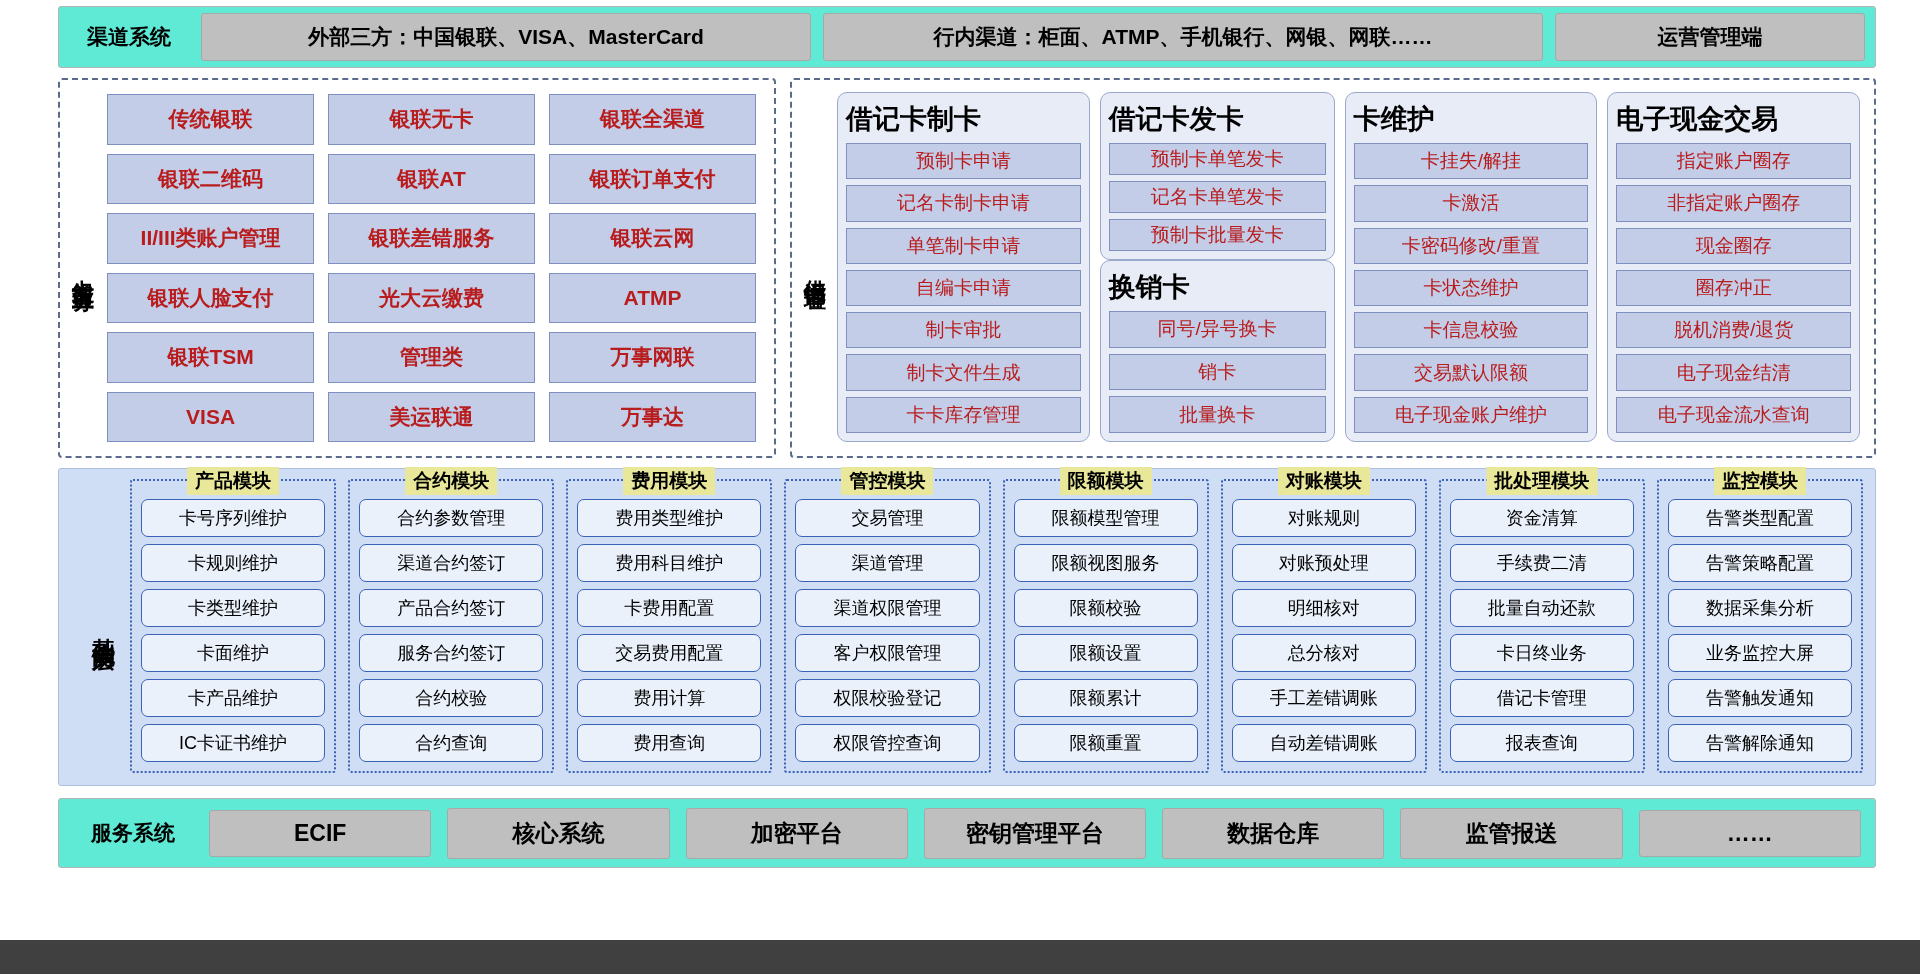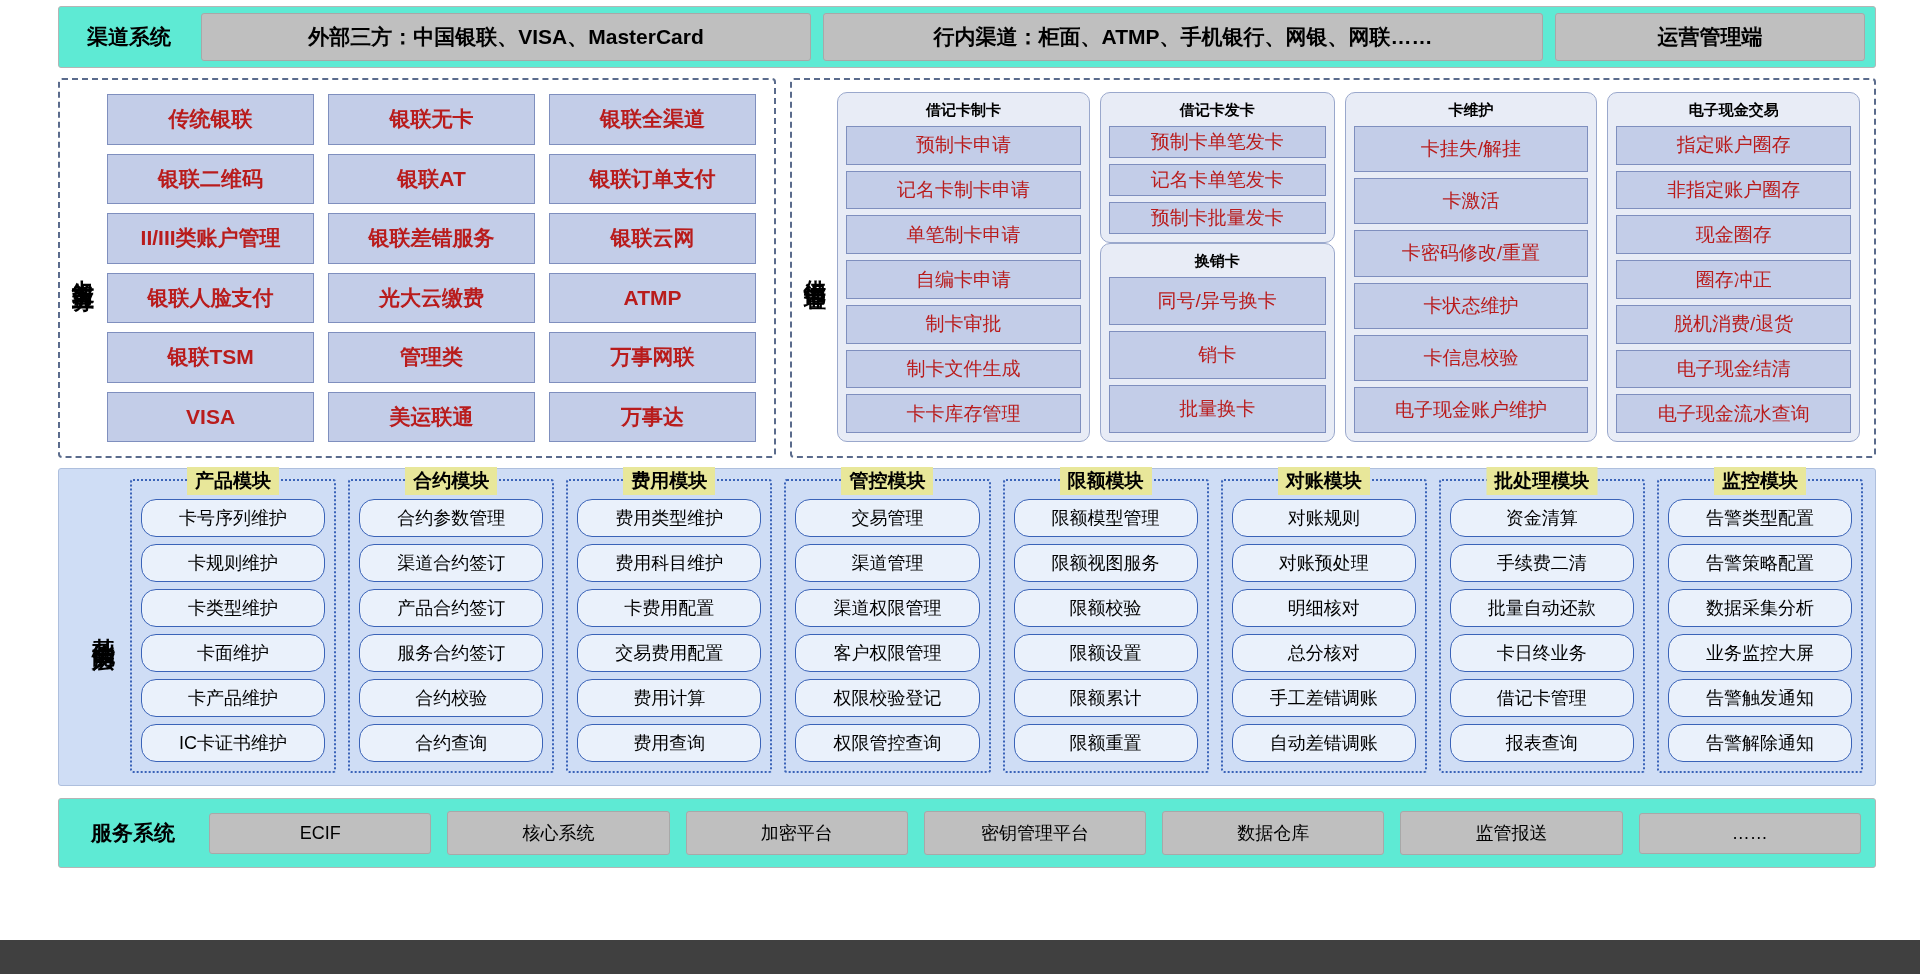--- a/index.html
+++ b/index.html
@@ -39,25 +39,26 @@
     font-size: 21px;
     color: #000;
     padding: 0 18px;
     white-space: nowrap;
   }
   .band-chip {
     background: #bfbfbf;
     border: 1px solid #a8a8a8;
     border-radius: 3px;
     text-align: center;
-    font-size: 18px;
+    font-size: 23px;
     color: #000;
     padding: 9px 10px;
     box-sizing: border-box;
     white-space: nowrap;
+    font-weight: bold;
   }
   .band-chip.bold { font-weight: bold; font-size: 21px; }
 
   
   #channel-row {
     position: absolute; left: 0; top: 0;
     width: 1818px; height: 62px;
     padding: 0 10px;
     gap: 12px;
   }
@@ -134,22 +135,22 @@
     background: #e8ecf6;
     border: 1px solid #9aa8cc;
     border-radius: 10px;
     padding: 6px 8px 8px 8px;
     box-sizing: border-box;
     display: flex;
     flex-direction: column;
   }
   .panel-title {
     font-weight: bold;
-    font-size: 15px;
-    text-align: center;
+    font-size: 27px;
+    text-align: left;
     color: #000;
     margin: 2px 0 6px 0;
     white-space: nowrap;
   }
   .panel-items { display: flex; flex-direction: column; gap: 6px; flex: 1 1 auto; }
   .panel-items .card-blue { flex: 1 1 0; min-height: 30px; }
   .col-stack { display: flex; flex-direction: column; gap: 0; }
 
   
   #base {
@@ -198,21 +199,21 @@
     font-weight: bold;
     font-size: 19px;
     padding: 1px 8px;
     white-space: nowrap;
     color: #000;
   }
   .mod .item {
     flex: 1 1 0;
     background: #eaf1fb;
     border: 1px solid #3a63b8;
-    border-radius: 15px;
+    border-radius: 7px;
     display: flex;
     align-items: center;
     justify-content: center;
     font-size: 18px;
     color: #000;
     white-space: nowrap;
     min-height: 26px;
   }
 
   
@@ -308,20 +309,21 @@
           </div>
 
           <div class="panel" style="flex:1 1 0;">
             <div class="panel-title">卡维护</div>
             <div class="panel-items">
               <div class="card-blue">卡挂失/解挂</div>
               <div class="card-blue">卡激活</div>
               <div class="card-blue">卡密码修改/重置</div>
               <div class="card-blue">卡状态维护</div>
               <div class="card-blue">卡信息校验</div>
+              <div class="card-blue">交易默认限额</div>
               <div class="card-blue">电子现金账户维护</div>
             </div>
           </div>
 
           <div class="panel" style="flex:1 1 0;">
             <div class="panel-title">电子现金交易</div>
             <div class="panel-items">
               <div class="card-blue">指定账户圈存</div>
               <div class="card-blue">非指定账户圈存</div>
               <div class="card-blue">现金圈存</div>

